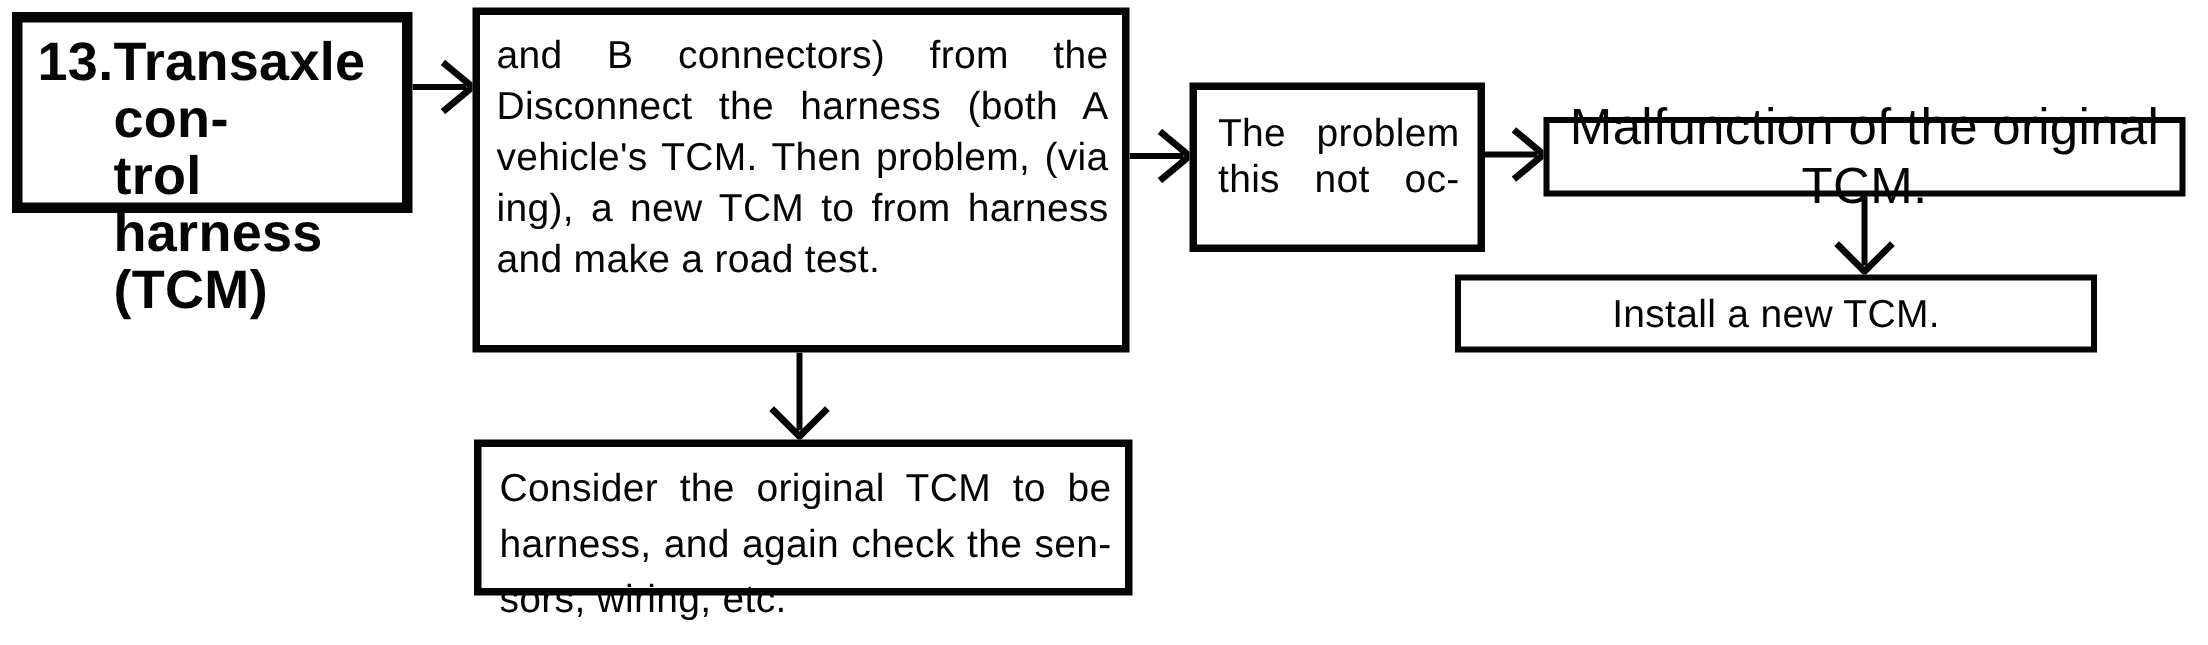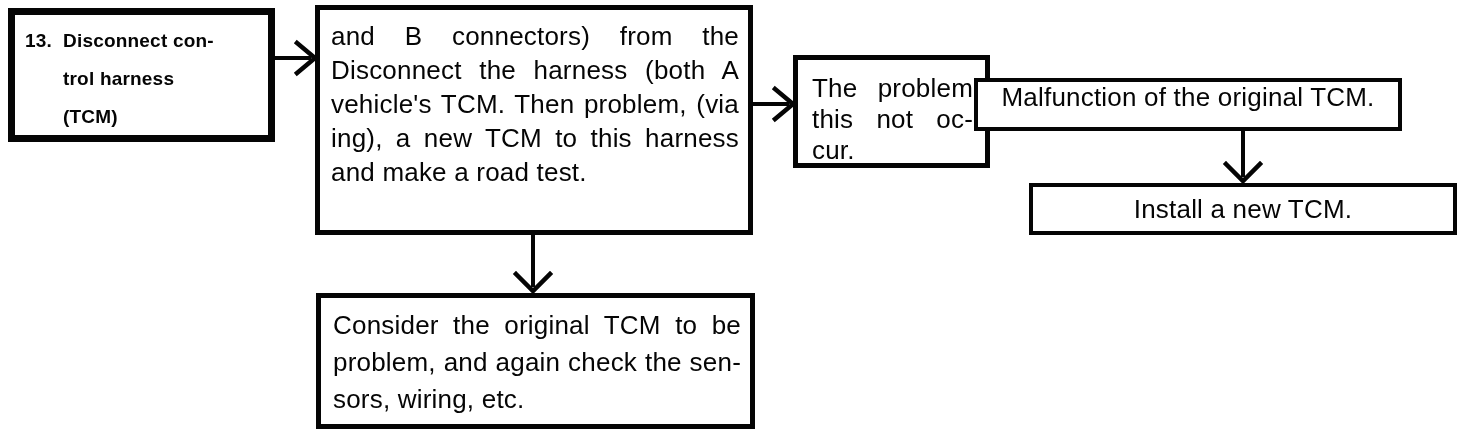--- a/index.html
+++ b/index.html
@@ -33,21 +33,21 @@
     box-sizing: border-box;
     background: #ffffff;
     border: 5px solid #050505;
     letter-spacing: 0.2px;
   }
   
   .box.step {
     left: 8px; top: 8px; width: 267px; height: 134px;
     border-width: 7px;
     font-weight: bold;
-    font-size: 19px;
+    font-size: 36px;
     line-height: 38px;
     padding: 7px 6px 0 10px;
     display: flex;
   }
   .box.step .num { flex: 0 0 38px; }
   .box.step .steplines { flex: 1; }
   
   .box.procedure {
     left: 315px; top: 5px; width: 438px; height: 230px;
     font-size: 26px;
@@ -56,37 +56,37 @@
   }
   
   .box.result {
     left: 793px; top: 55px; width: 197px; height: 113px;
     font-size: 26px;
     line-height: 31px;
     padding: 13px 12px 0 14px;
   }
   
   .box.diagnosis {
-    left: 974px; top: 78px; width: 428px; height: 53px;
+    left: 1029px; top: 78px; width: 428px; height: 53px;
     border-width: 4px;
-    font-size: 26px;
-    display: flex; align-items: flex-start; justify-content: center;
+    font-size: 34px;
+    display: flex; align-items: center; justify-content: center;
     text-align: center;
   }
   
   .box.action {
-    left: 1029px; top: 183px; width: 428px; height: 52px;
+    left: 970px; top: 183px; width: 428px; height: 52px;
     border-width: 4px;
     font-size: 26px;
     display: flex; align-items: center; justify-content: center;
     text-align: center;
   }
   
   .box.alternative {
-    left: 316px; top: 293px; width: 439px; height: 136px;
+    left: 316px; top: 293px; width: 439px; height: 104px;
     font-size: 26px;
     line-height: 37px;
     padding: 9px 9px 0 12px;
   }
   
   .jlines .tline { text-align: justify; text-align-last: justify; }
   .jlines .tline.tlast { text-align-last: left; }
 </style>
 </head>
 <body>
@@ -112,47 +112,46 @@
     </g>
     <g>
       <path d="M533 235 V287"></path>
       <path class="head" d="M516 274 L533 291 L550 274"></path>
     </g>
   </svg>
 
   <div class="box step">
     <span class="num">13.</span>
     <div class="steplines">
-        <div class="tline">Disconnect con-</div>
+        <div class="tline">Transaxle con-</div>
         <div class="tline">trol harness</div>
         <div class="tline tlast">(TCM)</div>
       </div>
   </div>
 
   <div class="box procedure jlines">
       <div class="tline">and B connectors) from the</div>
       <div class="tline">Disconnect the harness (both A</div>
       <div class="tline">vehicle's TCM. Then problem, (via</div>
-      <div class="tline">ing), a new TCM to this harness</div>
+      <div class="tline">ing), a new TCM to from harness</div>
       <div class="tline tlast">and make a road test.</div>
     </div>
 
   <div class="box result jlines">
       <div class="tline">The problem</div>
       <div class="tline">this not oc-</div>
-      <div class="tline tlast">cur.</div>
     </div>
 
   <div class="box diagnosis">
     <span>Malfunction of the original TCM.</span>
   </div>
 
   <div class="box action">
     <span>Install a new TCM.</span>
   </div>
 
   <div class="box alternative jlines">
       <div class="tline">Consider the original TCM to be</div>
-      <div class="tline">problem, and again check the sen-</div>
+      <div class="tline">harness, and again check the sen-</div>
       <div class="tline tlast">sors, wiring, etc.</div>
     </div>
 
 </div>
 
 </body></html>

